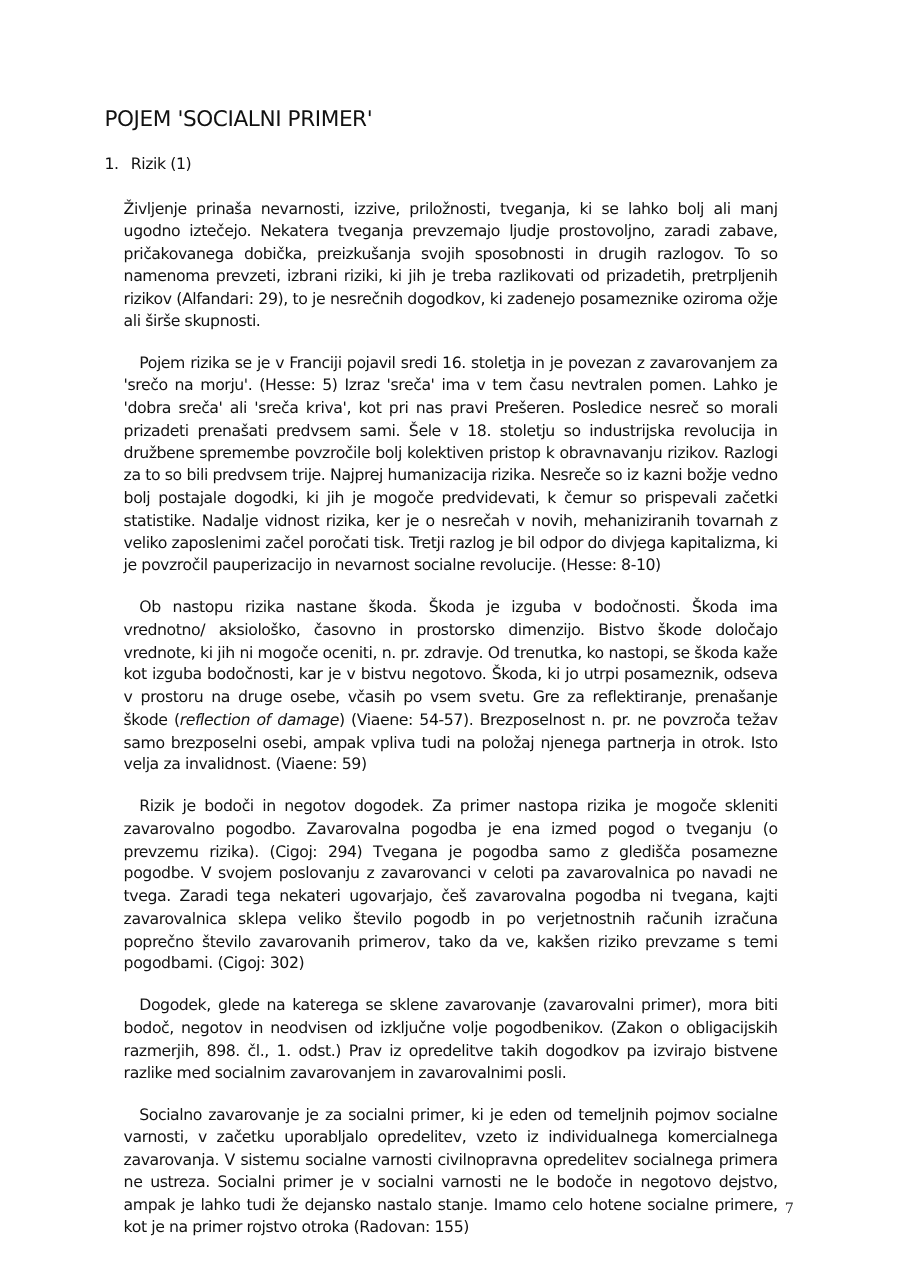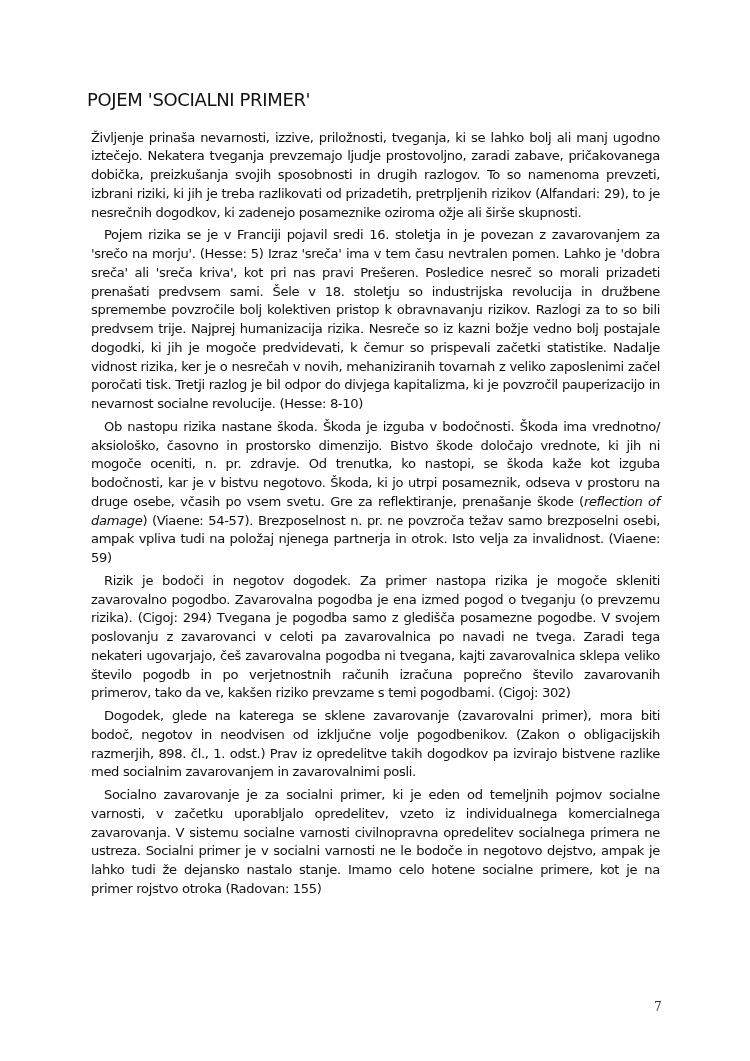--- a/index.html
+++ b/index.html
@@ -4,31 +4,32 @@
 <style>
   html, body { margin: 0; padding: 0; background: #ffffff; }
   body { width: 750px; height: 1061px; position: relative; overflow: hidden; }
   .page { position: absolute; left: 87px; top: 91px; width: 577px; color: #111; 
           font-family: "DejaVu Sans", sans-serif; font-size: 13.1px; line-height: 18.75px;
           letter-spacing: -0.35px; }
   .title { margin: 0; font-weight: normal; font-size: 18px; }
   .heading { margin: 18.75px 0 0 0; font-weight: normal; font-size: 13.1px; }
   .heading .num { display: inline-block; width: 22px; }
   .paras { margin-top: 18.75px; }
-  .para { margin: 4px; text-align: justify; }
+  .para { margin: 16px; text-align: justify; }
   .para.indent { text-indent: 13px; }
   .para i { font-style: italic; }
   .page-number { position: absolute; left: 654px; top: 1000px; font-family: "DejaVu Serif", serif;
                  font-size: 12px; color: #333; }
 </style>
 </head>
 <body>
 
 <div class="page">
   <p class="title">POJEM 'SOCIALNI PRIMER'</p>
+  <p class="heading"><span class="num">1.</span><span>Rizik (1)</span></p>
 
   <div class="paras">
     <p class="para">Življenje prinaša nevarnosti, izzive, priložnosti, tveganja, ki se lahko bolj ali manj ugodno iztečejo. Nekatera tveganja prevzemajo ljudje prostovoljno, zaradi zabave, pričakovanega dobička, preizkušanja svojih sposobnosti in drugih razlogov. To so namenoma prevzeti, izbrani riziki, ki jih je treba razlikovati od prizadetih, pretrpljenih rizikov (Alfandari: 29), to je nesrečnih dogodkov, ki zadenejo posameznike oziroma ožje ali širše skupnosti.</p>
     <p class="para indent">Pojem rizika se je v Franciji pojavil sredi 16. stoletja in je povezan z zavarovanjem za 'srečo na morju'. (Hesse: 5) Izraz 'sreča' ima v tem času nevtralen pomen. Lahko je 'dobra sreča' ali 'sreča kriva', kot pri nas pravi Prešeren. Posledice nesreč so morali prizadeti prenašati predvsem sami. Šele v 18. stoletju so industrijska revolucija in družbene spremembe povzročile bolj kolektiven pristop k obravnavanju rizikov. Razlogi za to so bili predvsem trije. Najprej humanizacija rizika. Nesreče so iz kazni božje vedno bolj postajale dogodki, ki jih je mogoče predvidevati, k čemur so prispevali začetki statistike. Nadalje vidnost rizika, ker je o nesrečah v novih, mehaniziranih tovarnah z veliko zaposlenimi začel poročati tisk. Tretji razlog je bil odpor do divjega kapitalizma, ki je povzročil pauperizacijo in nevarnost socialne revolucije. (Hesse: 8-10)</p>
     <p class="para indent"><span>Ob nastopu rizika nastane škoda. Škoda je izguba v bodočnosti. Škoda ima vrednotno/ aksiološko, časovno in prostorsko dimenzijo. Bistvo škode določajo vrednote, ki jih ni mogoče oceniti, n. pr. zdravje. Od trenutka, ko nastopi, se škoda kaže kot izguba bodočnosti, kar je v bistvu negotovo. Škoda, ki jo utrpi posameznik, odseva v prostoru na druge osebe, včasih po vsem svetu. Gre za reflektiranje, prenašanje škode (</span><i>reflection of damage</i><span>) (Viaene: 54-57). Brezposelnost n. pr. ne povzroča težav samo brezposelni osebi, ampak vpliva tudi na položaj njenega partnerja in otrok. Isto velja za invalidnost. (Viaene: 59)</span></p>
     <p class="para indent">Rizik je bodoči  in negotov dogodek. Za primer nastopa rizika je mogoče skleniti zavarovalno pogodbo. Zavarovalna pogodba je ena izmed pogod o tveganju (o prevzemu rizika). (Cigoj: 294) Tvegana je pogodba samo z gledišča posamezne pogodbe. V svojem poslovanju z zavarovanci v celoti pa zavarovalnica po navadi ne tvega. Zaradi tega nekateri ugovarjajo, češ zavarovalna pogodba ni tvegana, kajti zavarovalnica sklepa veliko število pogodb in po verjetnostnih računih izračuna poprečno število zavarovanih primerov, tako da ve, kakšen riziko prevzame s temi pogodbami. (Cigoj: 302)</p>
     <p class="para indent">Dogodek, glede na katerega se sklene zavarovanje (zavarovalni primer), mora biti bodoč, negotov in neodvisen od izključne volje pogodbenikov. (Zakon o obligacijskih razmerjih, 898. čl., 1. odst.) Prav iz opredelitve takih dogodkov pa izvirajo bistvene razlike med socialnim zavarovanjem in zavarovalnimi posli.</p>
     <p class="para indent">Socialno zavarovanje je za socialni primer, ki je eden od temeljnih pojmov socialne varnosti, v začetku uporabljalo opredelitev, vzeto iz individualnega komercialnega zavarovanja. V sistemu socialne varnosti civilnopravna opredelitev socialnega primera ne ustreza. Socialni primer je v socialni varnosti ne le bodoče in negotovo dejstvo, ampak je lahko tudi že dejansko nastalo stanje. Imamo celo hotene socialne primere, kot je na primer rojstvo otroka (Radovan: 155)</p>
   </div>
 </div>

